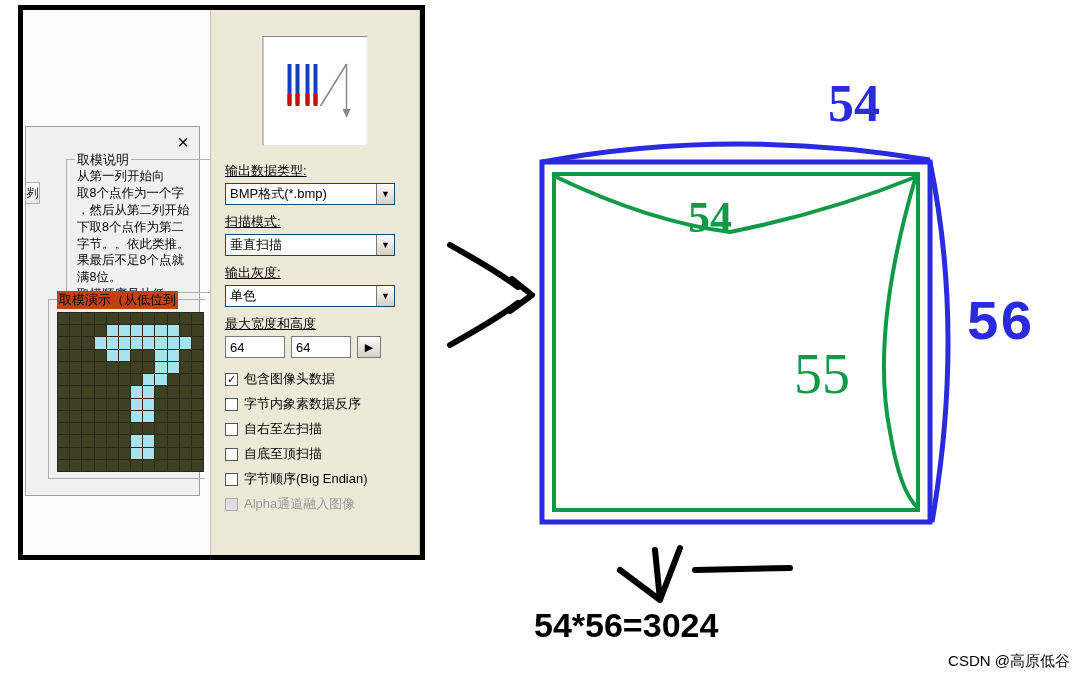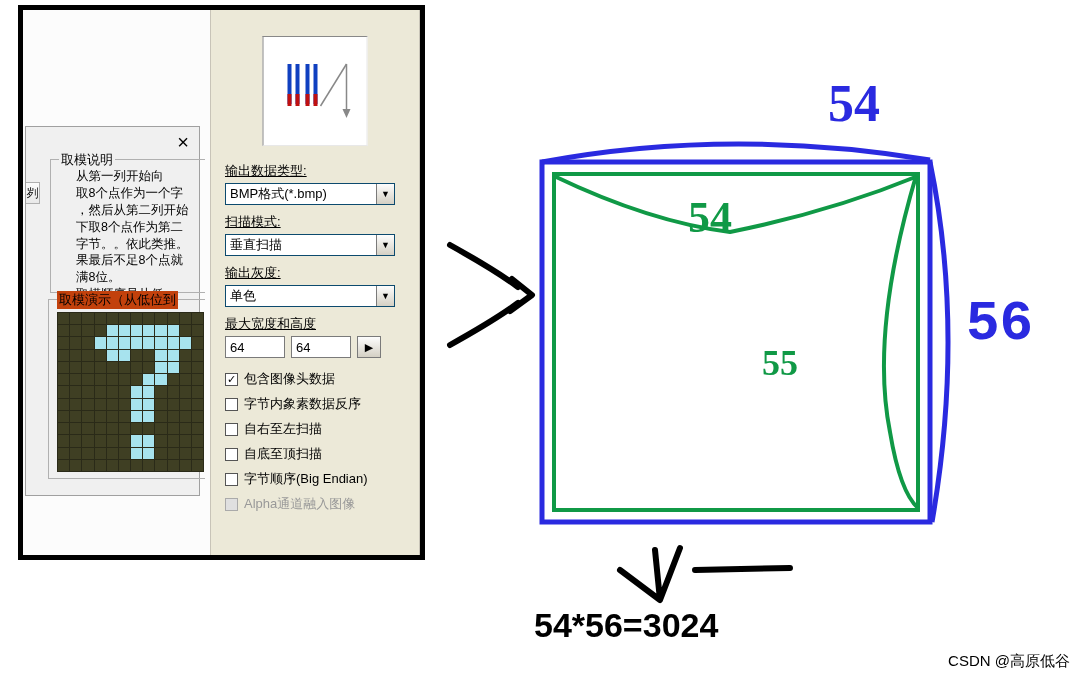--- a/index.html
+++ b/index.html
@@ -47,27 +47,26 @@
   }
   .close-x {
     position: absolute;
     right: 10px;
     top: 4px;
     font-size: 20px;
     font-family: Arial, sans-serif;
   }
   .group1 {
     position: absolute;
-    left: 24px;
+    left: 40px;
     top: 32px;
     width: 155px;
     height: 134px;
     border: 1px solid #b0b0b0;
     border-right: none;
-    padding-left: 15px;
   }
   .group1-title {
     position: absolute;
     left: 8px; top: -9px;
     background: #f0f0f0;
     padding: 0 2px;
     font-size: 13px;
   }
   .group1-body {
     padding: 8px 4px 4px 10px;
@@ -186,21 +185,21 @@
     font-size: 11px; line-height: 1; color: #000;
   }
   .chk.disabled { background: #e0e0e0; border-color: #aaa; }
   .chk-row.disabled { color: #999; }
   
   .hand-arrow { position: absolute; left: 440px; top: 225px; }
   .blue-frame { position: absolute; left: 530px; top: 132px; }
   .hand-54top { position: absolute; left: 828px; top: 74px; font-family: "Comic Sans MS", cursive; font-size: 52px; color: #2a2ae0; font-weight: bold; }
   .hand-56rt { position: absolute; left: 966px; top: 292px; font-family: Liberation Mono, monospace; font-size: 56px; color: #2a2ae0; font-weight: bold; }
   .hand-54g { position: absolute; left: 688px; top: 192px; font-family: "Comic Sans MS", cursive; font-size: 44px; color: #109946; font-weight: bold; }
-  .hand-55g { position: absolute; left: 762px; top: 342px; font-family: "Comic Sans MS", cursive; font-size: 36px; color: #109946; font-weight: bold; }
+  .hand-55g { position: absolute; left: 794px; top: 342px; font-family: "Comic Sans MS", cursive; font-size: 56px; color: #109946; font-weight: normal; }
   .arrow-down { position: absolute; left: 600px; top: 530px; }
   .eq { position: absolute; left: 534px; top: 606px; font-size: 34px; font-weight: bold; font-family: Arial, sans-serif; }
   .watermark { position: absolute; right: 14px; bottom: 8px; font-size: 15px; color: #000000; font-family: Arial, sans-serif; }
 </style>
 </head>
 <body>
 
 <div class="screenshot-frame">
 
   <div class="left-dialog">

